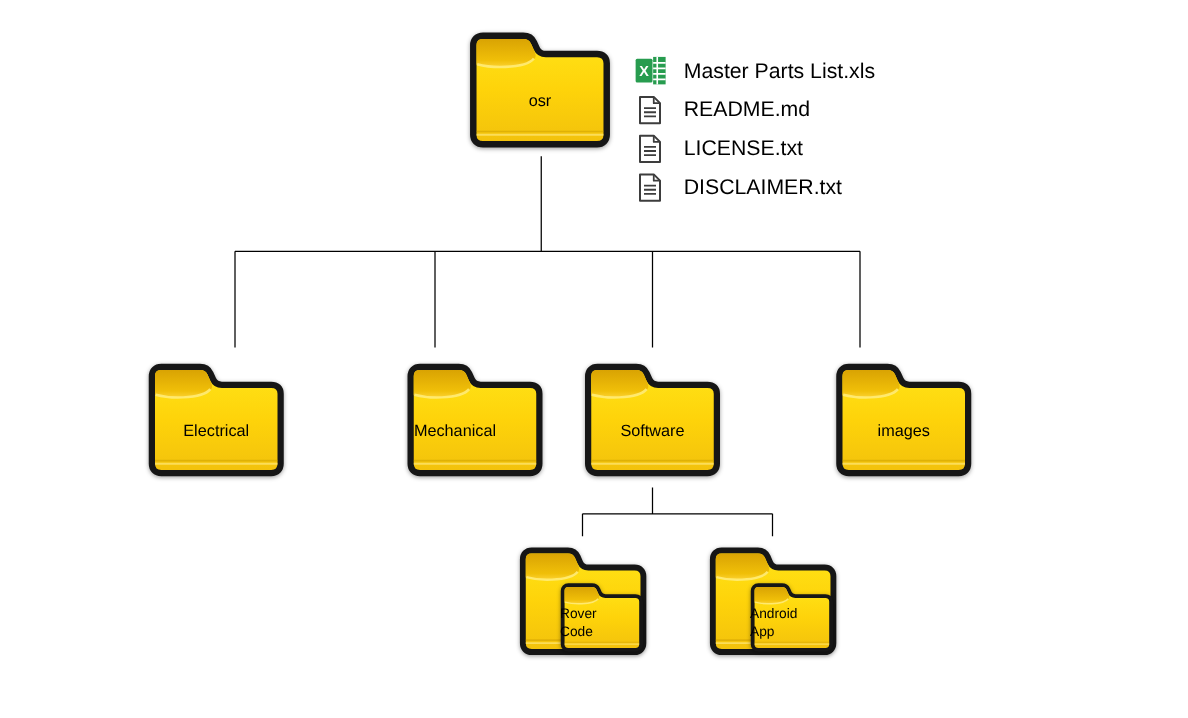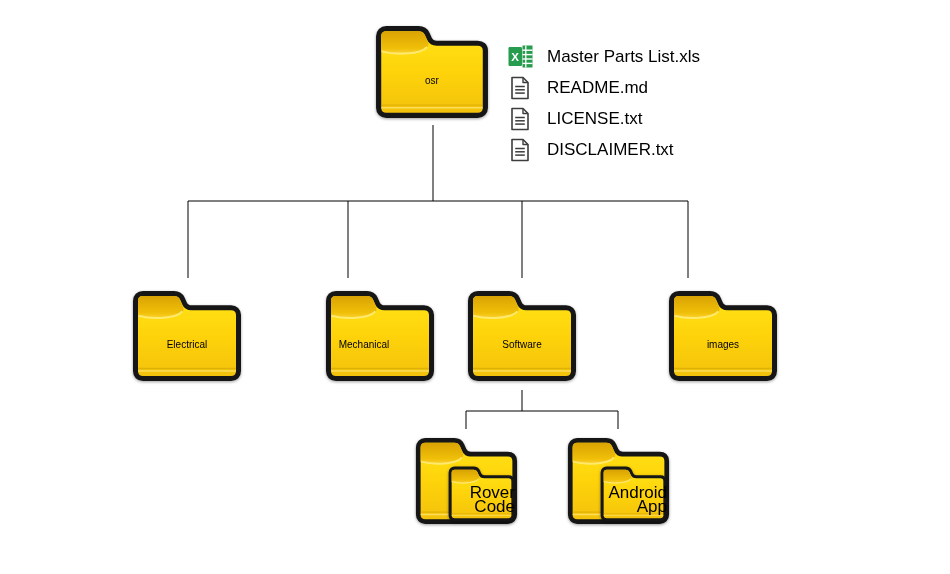--- a/index.html
+++ b/index.html
@@ -14,31 +14,31 @@
   #connectors{position:absolute;left:0;top:0;width:950px;height:574px;}
 
   
   .folder-node{position:absolute;}
   .folder-art{display:block;filter:drop-shadow(0 1px 1.5px rgba(0,0,0,.38));}
   .folder-label{
     position:absolute;left:0;right:0;
     top:50%;transform:translateY(-50%);
     margin-top:8px;
     text-align:center;
-    font-size:10px;color:#000;
+    font-size:13px;color:#000;
     white-space:nowrap;
     pointer-events:none;
   }
   .subfolder{position:absolute;}
   .subfolder-label{
     position:absolute;left:0;right:0;
     top:50%;transform:translateY(-50%);
     margin-top:5px;
-    text-align:right;
-    font-size:17px;line-height:13.5px;color:#000;
+    text-align:left;
+    font-size:11px;line-height:13.5px;color:#000;
     pointer-events:none;
   }
   .subfolder-label span{display:block;}
 
   
   #file-list{position:absolute;left:507px;top:45px;}
   .file-row{display:flex;align-items:center;height:23px;margin-bottom:8px;}
   .file-icon{width:26px;height:23px;flex:0 0 26px;display:flex;align-items:center;justify-content:center;}
   .file-name{margin-left:14px;font-size:17px;color:#000;white-space:nowrap;}
 </style>
@@ -122,21 +122,21 @@
     <div class="file-row">
       <span class="file-icon">
         <svg width="22" height="24">
             <use href="#docIcon" width="22" height="24"></use>
           </svg>
       </span>
       <span class="file-name">DISCLAIMER.txt</span>
     </div>
   </div>
 
-  <div class="folder-node" style="left:132px;top:290px;width:110px;height:92px;">
+  <div class="folder-node" style="left:118px;top:290px;width:110px;height:92px;">
     <svg class="folder-art" width="110" height="92">
         <use href="#folderShape" width="110" height="92"></use>
       </svg>
     <div class="folder-label">Electrical</div>
   </div>
 
   <div class="folder-node" style="left:293px;top:290px;width:110px;height:92px;padding-left:32px;">
     <svg class="folder-art" width="110" height="92">
         <use href="#folderShape" width="110" height="92"></use>
       </svg>

